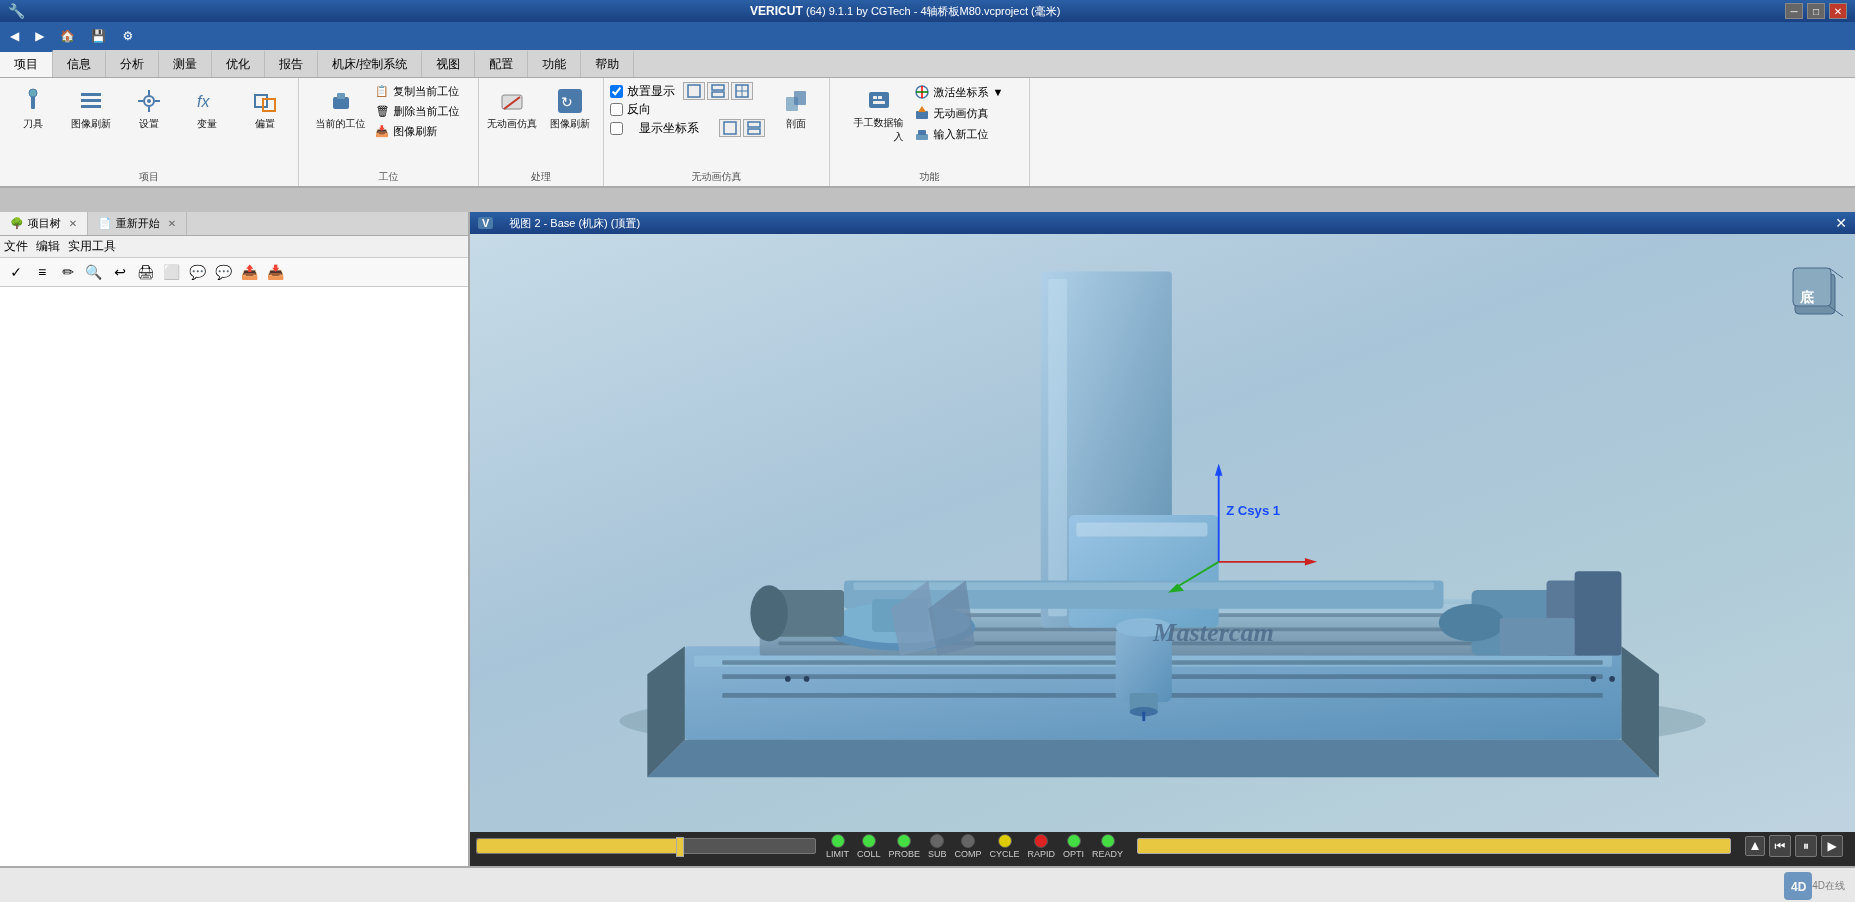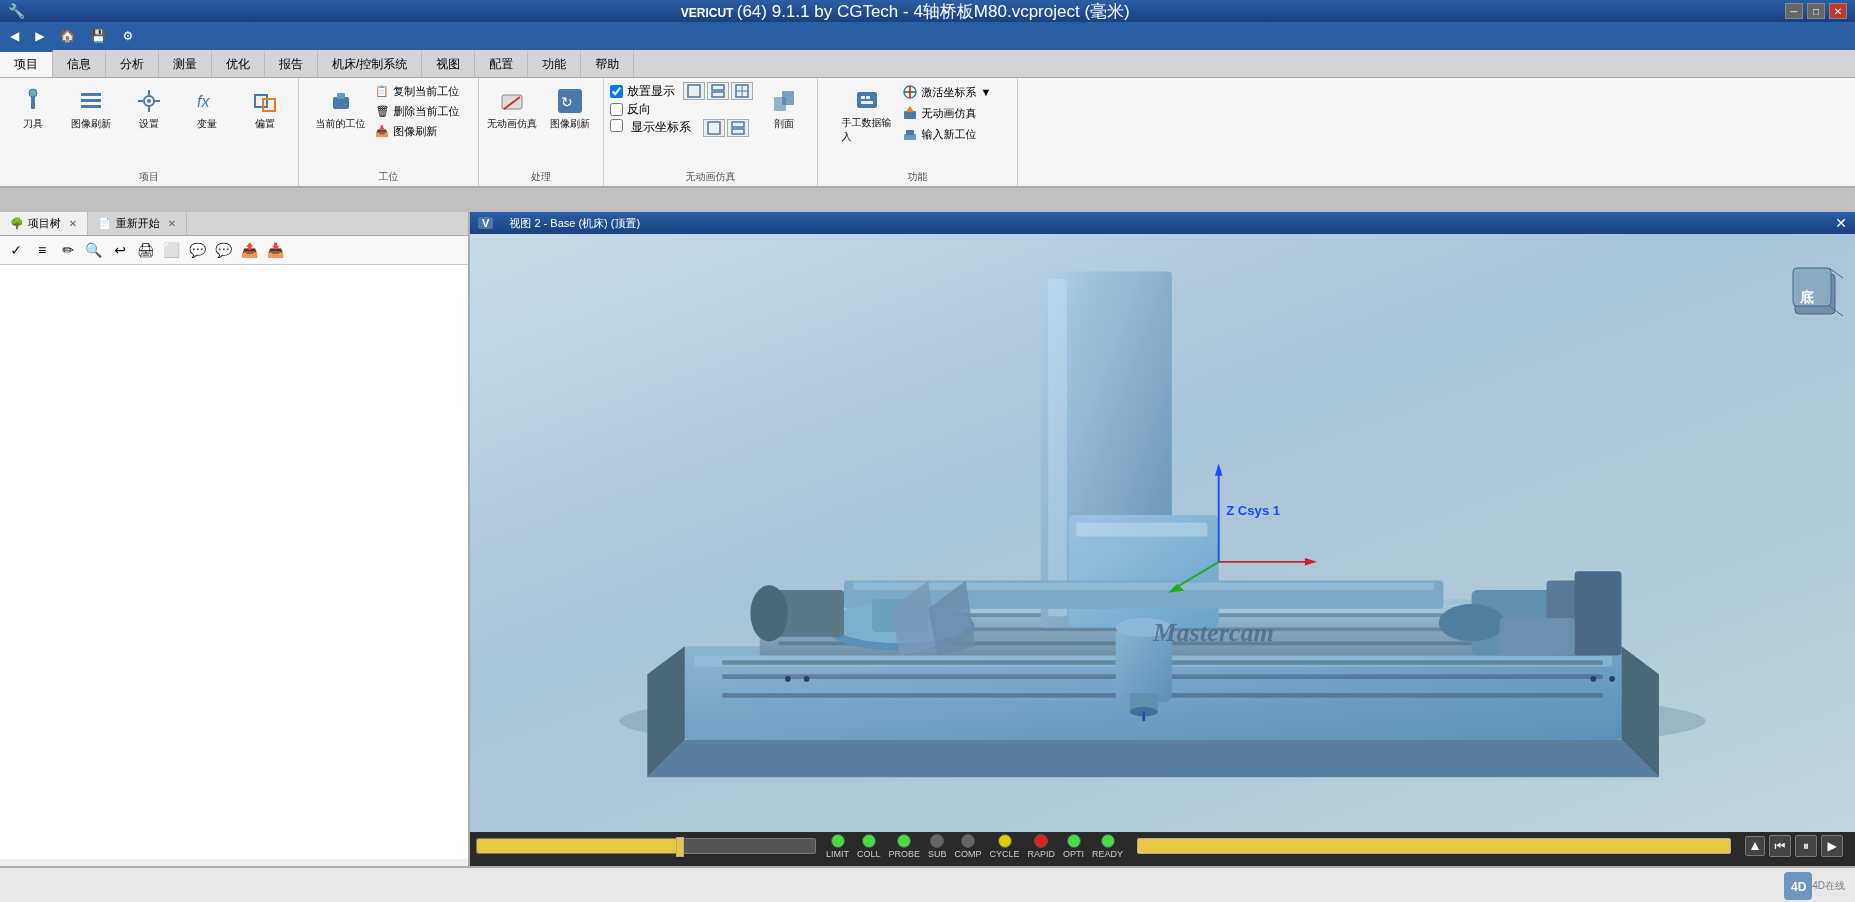--- a/index.html
+++ b/index.html
@@ -24,21 +24,21 @@
     .ribbon-group {
       display: flex; flex-direction: column; align-items: center; justify-content: space-between;
       border-right: 1px solid #ccc; padding: 4px 6px 2px;
       min-width: 80px;
     }
     .ribbon-group-label { font-size: 10px; color: #555; text-align: center; padding-top: 2px; }
     .ribbon-group-content { display: flex; gap: 4px; align-items: flex-start; flex-wrap: wrap; justify-content: center; flex: 1; }
     .ribbon-btn {
       display: flex; flex-direction: column; align-items: center; justify-content: center;
       width: 54px; min-height: 54px; cursor: pointer; border-radius: 3px; padding: 4px 2px;
-      font-size: 10px; text-align: left; color: #111; gap: 2px;
+      font-size: 10px; text-align: right; color: #111; gap: 2px;
     }
     .ribbon-btn .btn-icon { width: 28px; height: 28px; display: flex; align-items: center; justify-content: center; }
     .ribbon-btn-small {
       display: flex; flex-direction: row; align-items: center; gap: 4px;
       cursor: pointer; padding: 2px 4px; border-radius: 3px; font-size: 11px; white-space: nowrap;
     }
     .ribbon-group-rows { display: flex; flex-direction: column; gap: 1px; flex: 1; justify-content: center; }
 
     
     #qa-bar {
@@ -124,21 +124,21 @@
     #left-menu-bar { display: flex; align-items: center; padding: 2px 4px; background: #f0f0f0; border-bottom: 1px solid #ccc; gap: 8px; }
     #left-menu-bar .lm-item { font-size: 12px; cursor: pointer; }
   </style>
 </head>
 <body>
 
 <div id="title-bar">
   <div class="title-left">
     <span style="font-size:14px;">🔧</span>
   </div>
-  <div class="title-center"><span>VERICUT</span> <span style="font-weight:normal; font-size:17px;">(64) 9.1.1 by CGTech - 4轴桥板M80.vcproject (毫米)</span></div>
+  <div class="title-center"><span>VERICUT</span> <span style="font-weight:normal; font-size:11px;">(64) 9.1.1 by CGTech - 4轴桥板M80.vcproject (毫米)</span></div>
   <div class="title-right">
     <div class="win-btn">─</div>
     <div class="win-btn">□</div>
     <div class="win-btn" style="background:#c0392b;">✕</div>
   </div>
 </div>
 
 <div id="qa-bar">
   <span class="qa-btn">◀</span>
   <span class="qa-btn">▶</span>
@@ -295,21 +295,21 @@
                   <line x1="7" y1="1" x2="7" y2="13" stroke="#4a7aaa" stroke-width="1"></line>
                   <line x1="1" y1="7" x2="13" y2="7" stroke="#4a7aaa" stroke-width="1"></line>
                 </svg>
             </div>
           </div>
         </div>
         <div style="display:flex; gap:4px; align-items:center;">
           <input type="checkbox" style="">
           <span>反向</span>
         </div>
-        <div style="display:flex; gap:8px; align-items:flex-start;">
+        <div style="display:flex; gap:16px; align-items:center;">
           <input type="checkbox" style="">
           <span>显示坐标系</span>
           <div style="margin-left:4px; display:flex; gap:2px;">
             <div style="width:22px; height:18px; border:1px solid #aaa; background:#eee; display:flex; align-items:center; justify-content:center; cursor:pointer;">
               <svg width="14" height="14" viewBox="0 0 14 14">
                   <rect x="1" y="1" width="12" height="12" fill="none" stroke="#4a7aaa" stroke-width="1.5"></rect>
                 </svg>
             </div>
             <div style="width:22px; height:18px; border:1px solid #aaa; background:#eee; display:flex; align-items:center; justify-content:center; cursor:pointer;">
               <svg width="14" height="14" viewBox="0 0 14 14">
@@ -381,20 +381,25 @@
     <div class="left-tab active">
       <span style="font-size:11px;">🌳</span>
       <span>项目树</span>
       <span class="close-x">✕</span>
     </div>
     <div class="left-tab">
       <span style="font-size:11px;">📄</span>
       <span>重新开始</span>
       <span class="close-x">✕</span>
     </div>
+  </div>
+  <div id="left-menu-bar">
+    <span class="lm-item">文件</span>
+    <span class="lm-item">编辑</span>
+    <span class="lm-item">实用工具</span>
   </div>
   <div id="left-toolbar">
     <div class="toolbar-btn">✓</div>
     <div class="toolbar-btn">≡</div>
     <div class="toolbar-btn">✏</div>
     <div class="toolbar-btn">🔍</div>
     <div class="toolbar-btn">↩</div>
     <div class="toolbar-btn">🖨</div>
     <div class="toolbar-btn">⬜</div>
     <div class="toolbar-btn">💬</div>

